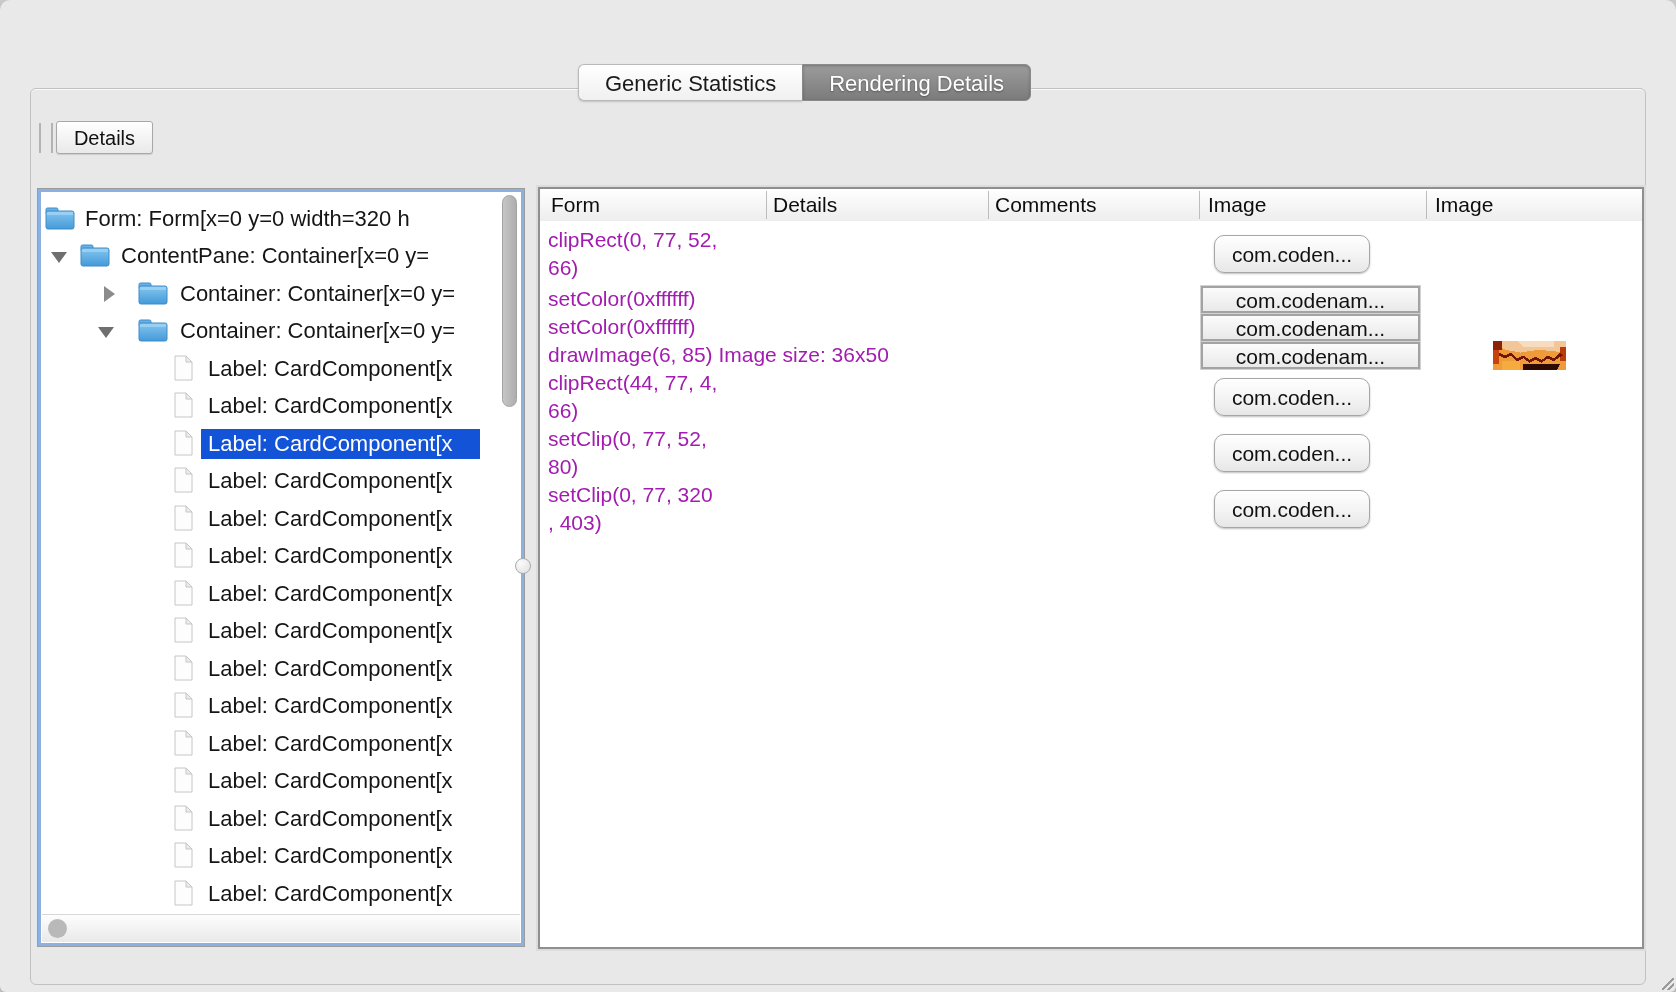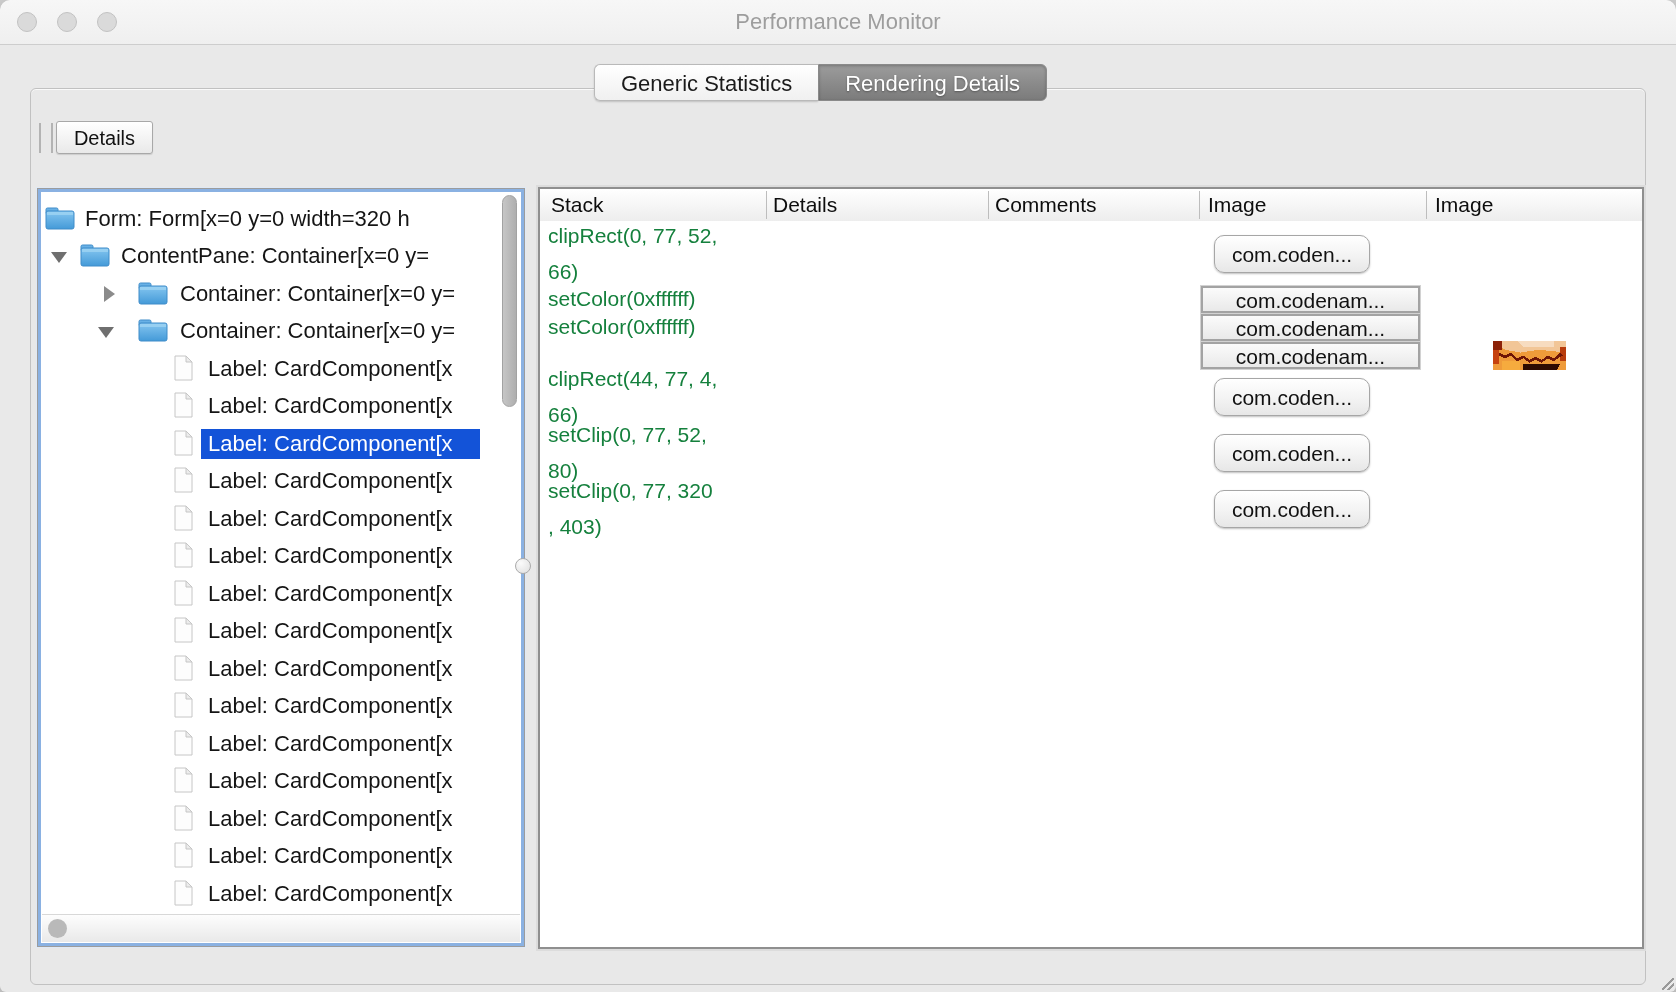--- a/index.html
+++ b/index.html
@@ -3,21 +3,21 @@
 <meta charset="utf-8">
 <style>
   html,body{margin:0;padding:0;background:#d4d4d4;font-family:"Liberation Sans","DejaVu Sans",sans-serif;}
   .window{position:relative;width:1676px;height:992px;background:#e9e9e9;border-radius:10px 10px 6px 6px;overflow:hidden;box-shadow:0 10px 40px rgba(0,0,0,.3);}
   
   .titlebar{position:absolute;left:0;top:0;width:100%;height:44px;background:linear-gradient(#f7f7f7,#efefef);border-bottom:1px solid #cdcdcd;border-radius:10px 10px 0 0;}
   .tl{position:absolute;top:12px;width:20px;height:20px;border-radius:50%;background:#dadada;border:1px solid #c2c2c2;box-sizing:border-box;}
   .tl.c1{left:17px}.tl.c2{left:57px}.tl.c3{left:97px}
   .title{position:absolute;top:9px;left:0;width:100%;text-align:center;font-size:22px;color:#9d9d9d;}
   
-  .tabbar{position:absolute;left:578px;top:64px;height:37px;display:flex;z-index:5;margin-left:16px;}
+  .tabbar{position:absolute;left:578px;top:64px;height:37px;display:flex;z-index:5;}
   .tab{height:37px;line-height:37px;padding:0 26px;font-size:22px;box-sizing:border-box;border:1px solid #b9b9b9;}
   .tab.first{border-radius:6px 0 0 6px;background:linear-gradient(#ffffff,#f0f0f0);color:#1a1a1a;border-right:none;box-shadow:0 1px 2px rgba(0,0,0,.18);}
   .tab.sel{border-radius:0 6px 6px 0;background:linear-gradient(#9c9c9c,#7b7b7b);color:#fff;border-color:#8a8a8a;text-shadow:0 1px 2px rgba(0,0,0,.35);box-shadow:inset 0 1px 3px rgba(0,0,0,.25);}
   
   .panel{position:absolute;left:30px;top:88px;width:1616px;height:897px;background:#e8e8e8;border:1px solid #c1c1c1;border-radius:6px;box-shadow:inset 0 1px 0 #fafafa;box-sizing:border-box;}
   
   .grip{position:absolute;left:8px;top:34px;width:10px;height:30px;border-left:2px solid #b3b3b3;border-right:2px solid #b3b3b3;}
   .btn-refresh{position:absolute;left:25px;top:32px;width:97px;height:33px;font-size:20px;color:#111;background:linear-gradient(#ffffff,#e9e9e9);border:1px solid #a8a8a8;border-radius:3px;box-shadow:inset 0 1px 0 #fff,0 1px 1px rgba(0,0,0,.12);text-align:center;line-height:31px;box-sizing:border-box;}
   
   .treewrap{position:absolute;left:6px;top:99px;width:488px;height:759px;border:1px solid #9c9c9c;box-sizing:border-box;background:#fff;box-shadow:0 0 0 1px #dfe9f6;}
@@ -40,21 +40,21 @@
   .hthumb{position:absolute;left:6px;top:4px;width:19px;height:19px;border-radius:50%;background:#b9b9b9;}
   
   .divider{position:absolute;left:484px;top:469px;width:16px;height:16px;border-radius:50%;border:1px solid #ababab;background:radial-gradient(circle at 35% 30%,#fbfbfb,#dedede);box-sizing:border-box;}
   
   .tablewrap{position:absolute;left:507px;top:98px;width:1106px;height:762px;border:2px solid #8f8f8f;box-shadow:0 0 0 2px #dcdcdc;background:#fff;box-sizing:border-box;}
   .thead{position:absolute;left:0;top:0;right:0;height:32px;background:linear-gradient(#ffffff,#ededed);border-bottom:1px solid #ababab;}
   .th{position:absolute;top:0;height:32px;line-height:32px;font-size:21px;color:#0d0d0d;}
   .hsep{position:absolute;top:2px;width:1px;height:28px;background:#bdbdbd;}
   .tbody{position:absolute;left:0;top:32px;right:0;bottom:0;background:#fff;overflow:hidden;}
   .trow{position:absolute;left:0;width:100%;}
-  .call{position:absolute;left:8px;top:0;height:100%;width:460px;font-size:21px;line-height:36px;color:#15803d;white-space:pre-line;display:flex;flex-direction:column;justify-content:center;}
+  .call{position:absolute;left:8px;top:0;height:100%;width:460px;font-size:21px;line-height:28px;color:#a21caf;white-space:pre-line;display:flex;flex-direction:column;justify-content:center;}
   .stackbtn{position:absolute;box-sizing:border-box;font-size:21px;color:#111;text-align:center;}
   .stackbtn.round{left:674px;width:156px;height:38px;line-height:36px;border:1px solid #a6a6a6;border-radius:10px;background:linear-gradient(#ffffff,#f3f3f3 55%,#e7e7e7);box-shadow:0 1px 2px rgba(0,0,0,.25);}
   .stackbtn.square{left:661px;width:219px;height:27px;line-height:24px;border:2px solid #a3a3a3;background:linear-gradient(#fbfbfb,#e9e9e9);box-shadow:0 0 0 1px #d2d2d2;}
   .thumb{position:absolute;left:953px;width:73px;height:29px;}
   
   .rgrip{position:absolute;right:2px;bottom:2px;width:12px;height:12px;background:linear-gradient(135deg,transparent 45%,#9a9a9a 45%,#9a9a9a 55%,transparent 55%,transparent 70%,#9a9a9a 70%,#9a9a9a 80%,transparent 80%);}
 </style>
 </head>
 <body>
 
@@ -66,26 +66,20 @@
     </linearGradient>
     <linearGradient id="foldtab" x1="0" y1="0" x2="0" y2="1">
       <stop offset="0" stop-color="#6db4e8"></stop>
         <stop offset="1" stop-color="#5aa6dd"></stop>
     </linearGradient>
   </defs>
 </svg>
 
 <div class="window">
 
-  <div class="titlebar">
-    <div class="tl c1"></div>
-    <div class="tl c2"></div>
-    <div class="tl c3"></div>
-    <div class="title">Performance Monitor</div>
-  </div>
 
   <div class="tabbar">
     <div class="tab first">Generic Statistics</div>
     <div class="tab sel">Rendering Details</div>
   </div>
 
   <div class="panel">
 
     <div class="grip"></div>
     <button class="btn-refresh">Details</button>
@@ -243,21 +237,21 @@
       <div class="hbar">
         <div class="hthumb"></div>
       </div>
       <div class="treering"></div>
     </div>
 
     <div class="divider"></div>
 
     <div class="tablewrap">
       <div class="thead">
-        <div class="th" style="left:11px">Stack</div>
+        <div class="th" style="left:11px">Form</div>
         <div class="th" style="left:233px">Details</div>
         <div class="th" style="left:455px">Comments</div>
         <div class="th" style="left:668px">Image</div>
         <div class="th" style="left:895px">Image</div>
         <div class="hsep" style="left:226px"></div>
         <div class="hsep" style="left:448px"></div>
         <div class="hsep" style="left:659px"></div>
         <div class="hsep" style="left:886px"></div>
       </div>
 
@@ -273,20 +267,21 @@
           <div class="call">setColor(0xffffff)</div>
           <button class="stackbtn square" style="top:1px">com.codenam...</button>
         </div>
 
         <div class="trow" style="top:92px;height:28px">
           <div class="call">setColor(0xffffff)</div>
           <button class="stackbtn square" style="top:1px">com.codenam...</button>
         </div>
 
         <div class="trow" style="top:120px;height:28px">
+          <div class="call">drawImage(6, 85) Image size: 36x50</div>
           <button class="stackbtn square" style="top:1px">com.codenam...</button>
           <svg class="thumb" style="top:0px" viewBox="0 0 24 10" preserveAspectRatio="none" shape-rendering="crispEdges">
             <rect x="0" y="0" width="24" height="10" fill="#ef9b3a"></rect>
             <polygon points="2,0 24,0 24,4 15,3 9,4 4,3 2,2" fill="#f2c697"></polygon>
             <polygon points="8,0 20,0 20,2 10,2" fill="#f7dcc0"></polygon>
             <rect x="0" y="0" width="3" height="3" fill="#8c2208"></rect>
             <rect x="0" y="3" width="2" height="5" fill="#c6420e"></rect>
             <rect x="22" y="2" width="2" height="5" fill="#b83c0c"></rect>
             <polygon points="2,4 4,5 6,4 8,6 10,5 12,6.5 14,5.5 16,6.5 18,5 20,6 22,4 23,5 22,5.5 20,7 18,6 16,7.5 14,6.5 12,7.5 10,6 8,7 6,5 4,6 2,5" fill="#6e1506"></polygon>
             <polygon points="10,8 22,8 21,10 10,10" fill="#2e0b02"></polygon>

